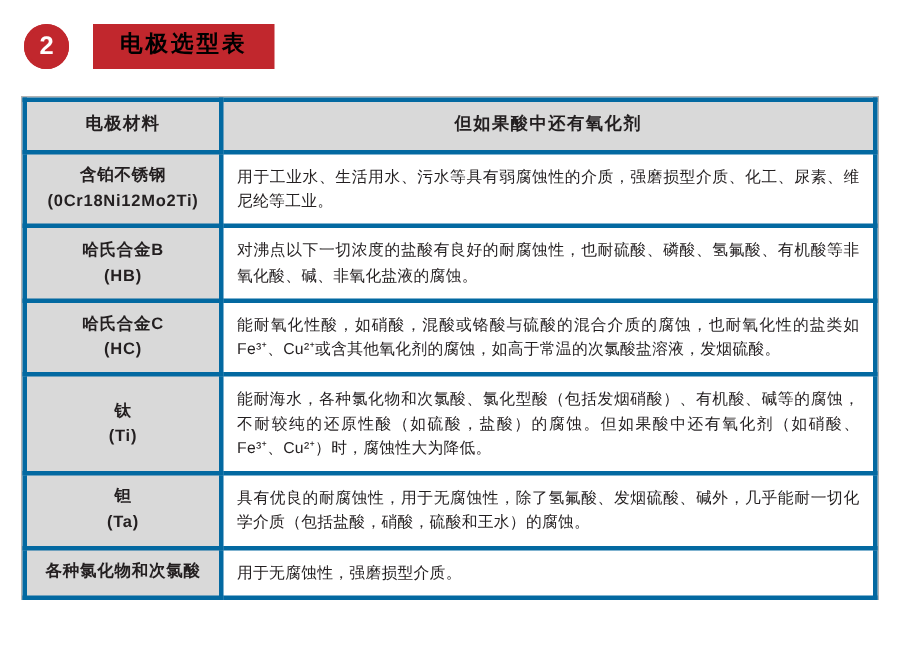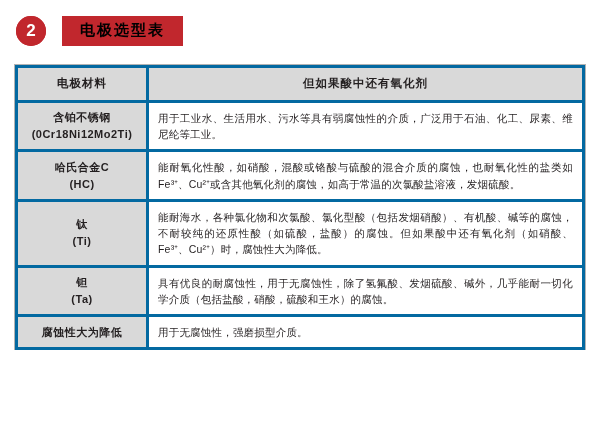--- a/index.html
+++ b/index.html
@@ -124,21 +124,28 @@
           <th>电极材料</th>
           <th>但如果酸中还有氧化剂</th>
         </tr>
       </thead>
       <tbody>
         <tr>
           <td class="mat">
             <span class="sub">含铂不锈钢</span>
             <span class="sub">(0Cr18Ni12Mo2Ti)</span>
           </td>
-          <td class="desc">用于工业水、生活用水、污水等具有弱腐蚀性的介质，广泛用于石油、化工、尿素、维尼纶等工业。</td>
+          <td class="desc">用于工业水、生活用水、污水等具有弱腐蚀性的介质，强磨损型介质、化工、尿素、维尼纶等工业。</td>
+        </tr>
+        <tr>
+          <td class="mat">
+            <span class="sub">哈氏合金B</span>
+            <span class="sub">(HB)</span>
+          </td>
+          <td class="desc">对沸点以下一切浓度的盐酸有良好的耐腐蚀性，也耐硫酸、磷酸、氢氟酸、有机酸等非氧化酸、碱、非氧化盐液的腐蚀。</td>
         </tr>
         <tr>
           <td class="mat">
             <span class="sub">哈氏合金C</span>
             <span class="sub">(HC)</span>
           </td>
           <td class="desc">能耐氧化性酸，如硝酸，混酸或铬酸与硫酸的混合介质的腐蚀，也耐氧化性的盐类如Fe³⁺、Cu²⁺或含其他氧化剂的腐蚀，如高于常温的次氯酸盐溶液，发烟硫酸。</td>
         </tr>
         <tr>
           <td class="mat">
@@ -149,21 +156,21 @@
         </tr>
         <tr>
           <td class="mat">
             <span class="sub">钽</span>
             <span class="sub">(Ta)</span>
           </td>
           <td class="desc">具有优良的耐腐蚀性，用于无腐蚀性，除了氢氟酸、发烟硫酸、碱外，几乎能耐一切化学介质（包括盐酸，硝酸，硫酸和王水）的腐蚀。</td>
         </tr>
         <tr>
           <td class="mat">
-            <span class="sub">腐蚀性大为降低</span>
+            <span class="sub">各种氯化物和次氯酸</span>
           </td>
           <td class="desc">用于无腐蚀性，强磨损型介质。</td>
         </tr>
       </tbody>
     </table>
   </div>
 
 </div>
 
 </body></html>

